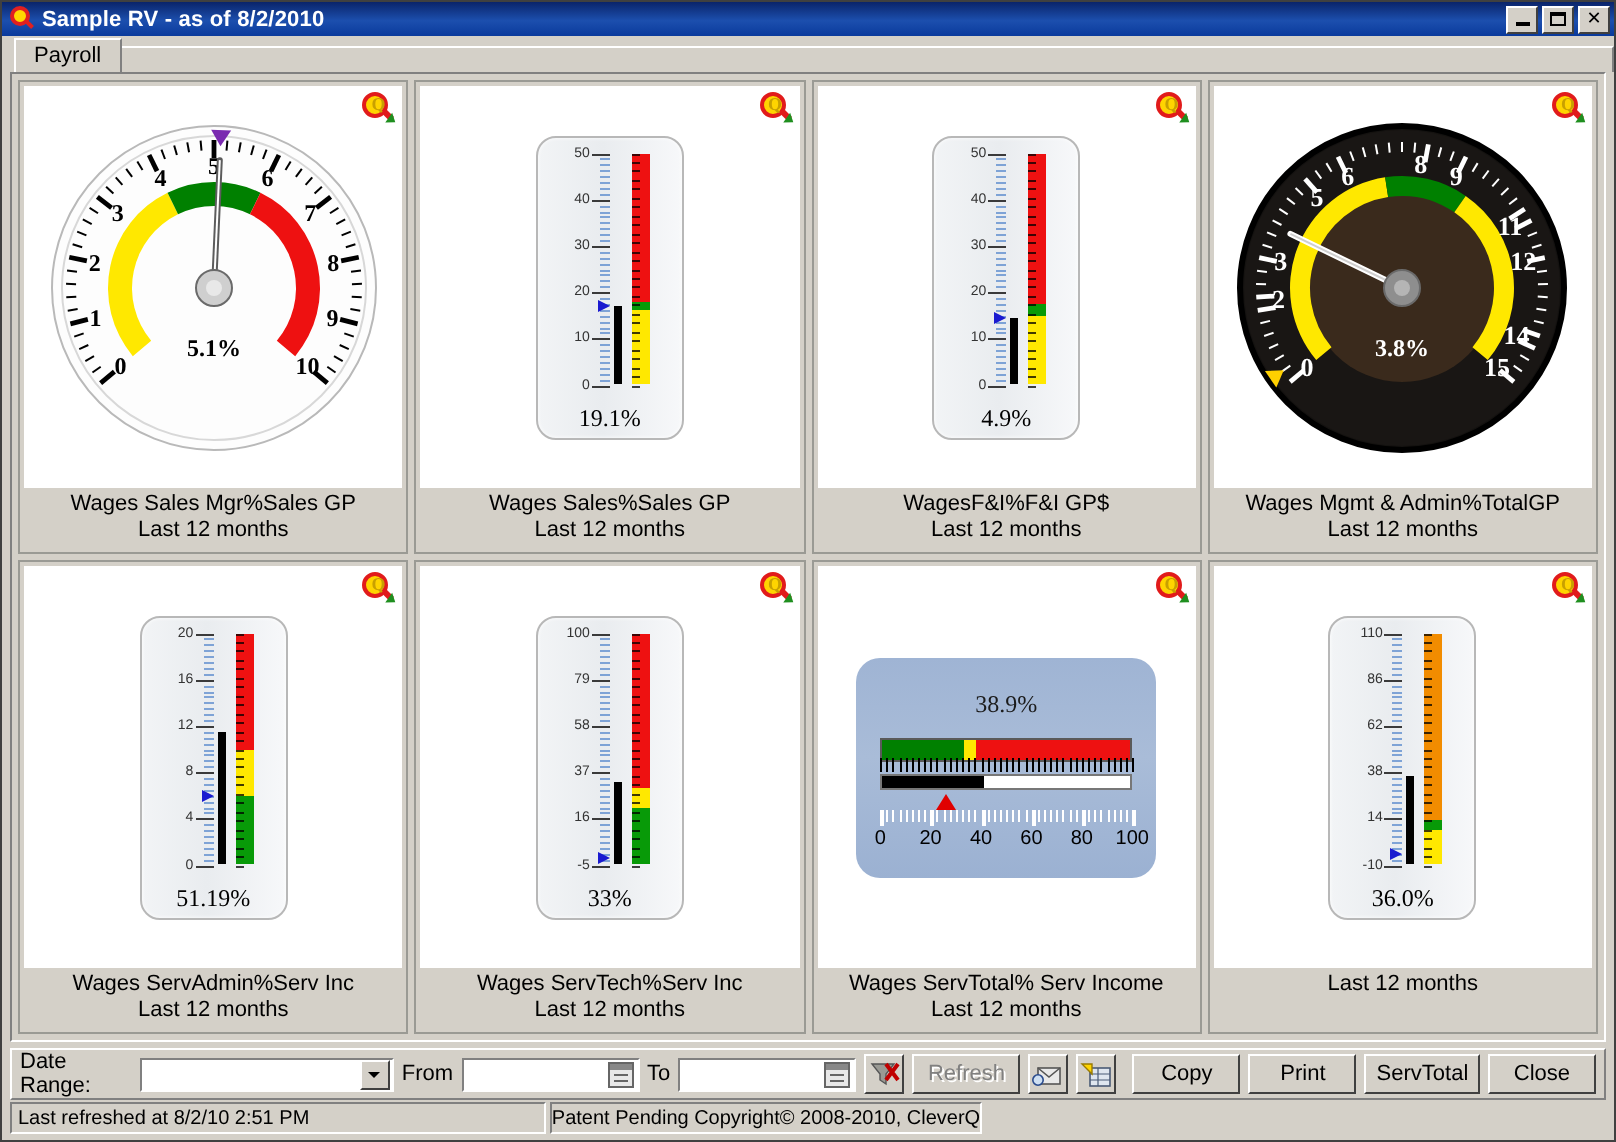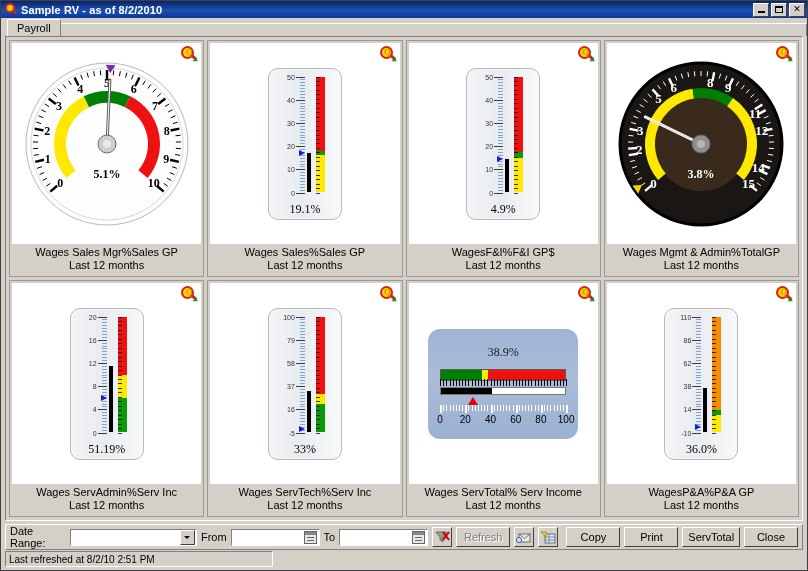--- a/index.html
+++ b/index.html
@@ -1112,21 +1112,20 @@
                     <i style="top: 116px;"></i>
                   </div>
                 </div>
                 <div class="t-bar" style="top: 71.5333px; height: 44.4667px;"></div>
                 <div class="t-marker" style="top: 110.2px; border-left-color: rgb(26, 26, 208);"></div>
               </div>
               <div class="value">36.0%</div>
             </div>
           </div>
           <div class="card-cap">
-            <div>WagesP&amp;A%P&amp;A GP</div>
             <div>Last 12 months</div>
           </div>
         </div>
       </div>
   </div>
 
   <div class="toolbar">
     <span class="tb-label">Date Range:</span>
     <span class="tb-combo">
       <span class="cval"></span>
@@ -1165,15 +1164,16 @@
     </span>
     <span class="spacer"></span>
     <span class="tb-btn">Copy</span>
     <span class="tb-btn">Print</span>
     <span class="tb-btn">ServTotal</span>
     <span class="tb-btn">Close</span>
   </div>
 
   <div class="statusbar">
     <span class="st-cell st1">Last refreshed at 8/2/10 2:51 PM</span>
+    <span class="st-cell st3">Patent Pending Copyright© 2008-2010, CleverQ</span>
   </div>
 
 </div>
 
 </body></html>

